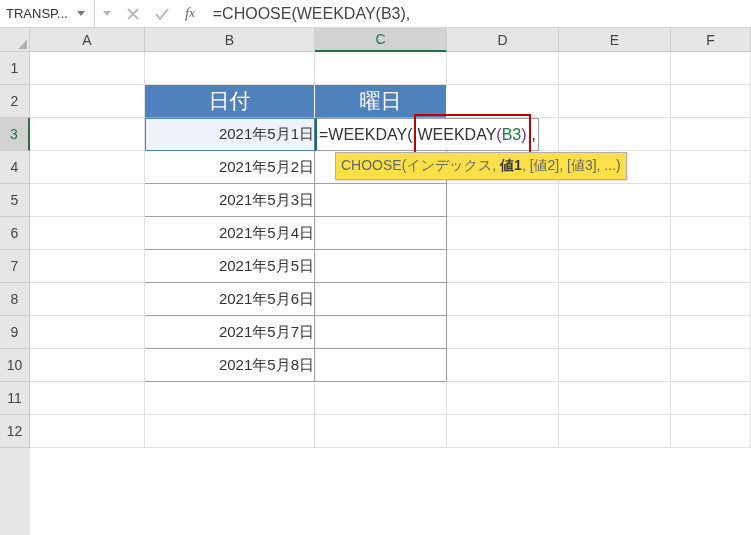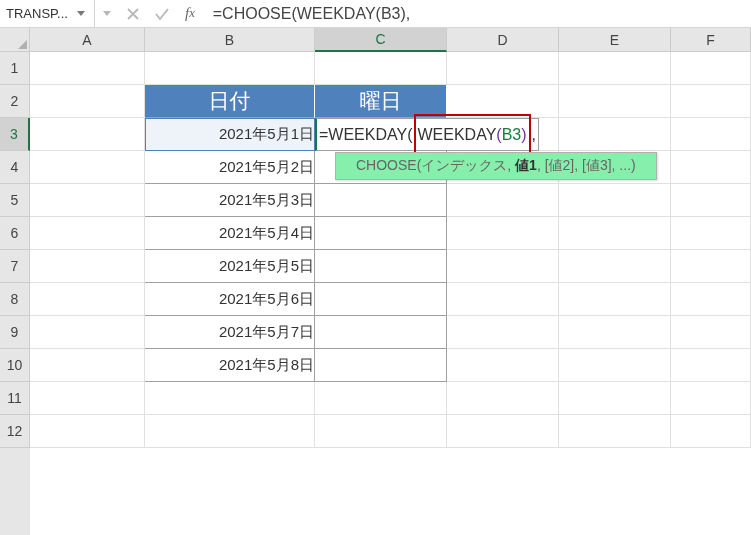--- a/index.html
+++ b/index.html
@@ -49,21 +49,21 @@
 .tbl-cell { border-right: 1px solid #a0a0a0; border-bottom: 1px solid #a0a0a0; display: flex; align-items: center; justify-content: flex-end; font-size: 15px; }
 .tbl-b3 { background: #eef3fa; outline: 1px solid #4f81bd; outline-offset: -1px; }
 
 .edit-cell { position: absolute; left: 0; top: 0; height: 33px; display: flex; align-items: center; padding: 0 2px; font-size: 16px; background: #fff; white-space: nowrap; z-index: 5; border: 1px solid #a0a0a0; border-left: 2px solid #217346; }
 .red-box { border: 2px solid #c00000; padding: 0 2px; margin: 0 1px; display: inline-flex; align-items: center; height: 42px; }
 .fn-choose { color: #333; }
 .fn-weekday { color: #333; }
 .paren-purple { color: #7030a0; }
 .ref-blue { color: #15803d; }
 
-.tooltip { position: absolute; background: #86efac; border: 1px solid #b0b0b0; padding: 4px 20px; font-size: 14px; color: #666; white-space: nowrap; z-index: 6; box-shadow: 1px 1px 2px rgba(0,0,0,0.15); }
+.tooltip { position: absolute; background: #fde047; border: 1px solid #b0b0b0; padding: 4px 5px; font-size: 14px; color: #666; white-space: nowrap; z-index: 6; box-shadow: 1px 1px 2px rgba(0,0,0,0.15); }
 .tooltip .bold { font-weight: bold; color: #333; }
 
 .colA { width: 115px; }
 .colB { width: 170px; }
 .colC { width: 132px; }
 .colD { width: 112px; }
 .colE { width: 112px; }
 .colF { width: 80px; }
 </style>
 </head>

